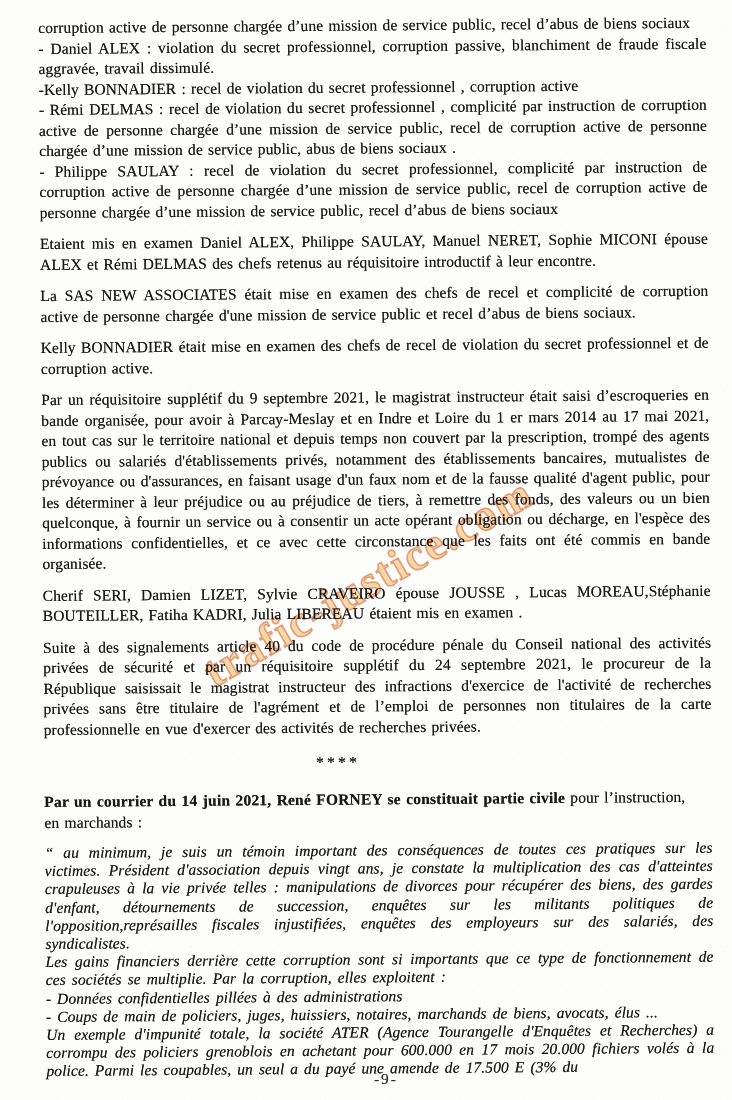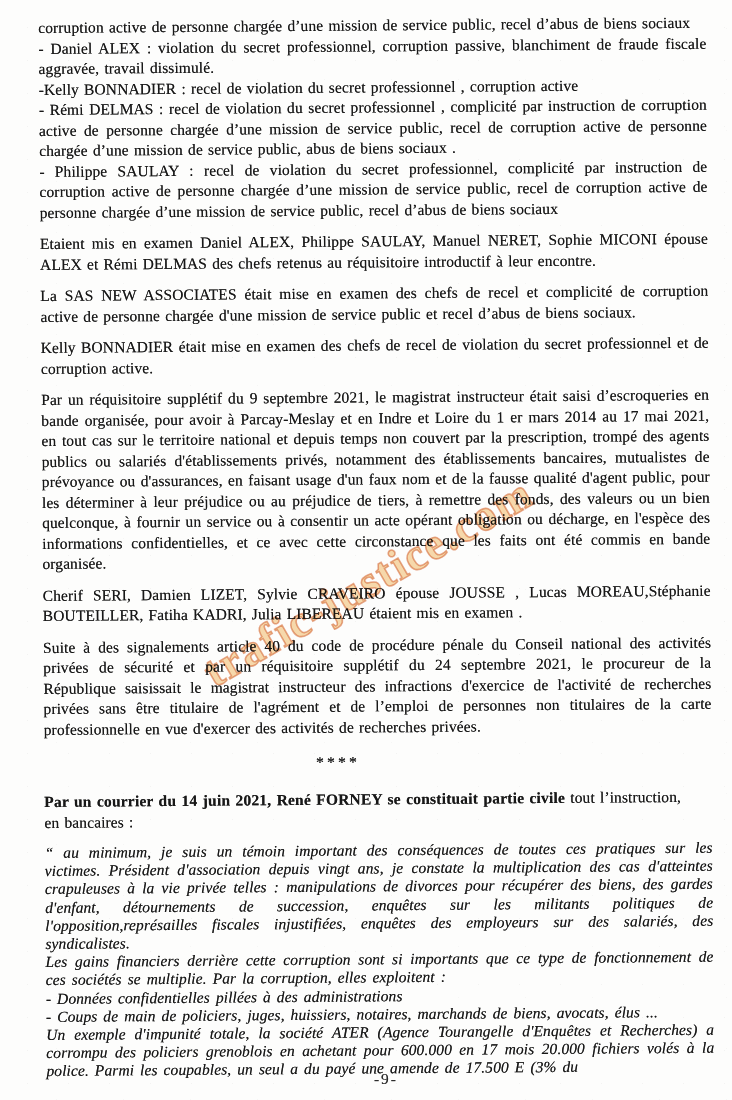--- a/index.html
+++ b/index.html
@@ -107,21 +107,21 @@
   <p class="para">Kelly BONNADIER était mise en examen des chefs de recel de violation du secret professionnel et de corruption active.</p>
 
   <p class="para">Par un réquisitoire supplétif du 9 septembre 2021, le magistrat instructeur était saisi d’escroqueries en bande organisée, pour avoir à Parcay-Meslay et en Indre et Loire du 1 er mars 2014 au 17 mai 2021, en tout cas sur le territoire national et depuis temps non couvert par la prescription, trompé des agents publics ou salariés d'établissements privés, notamment des établissements bancaires, mutualistes de prévoyance ou d'assurances, en faisant usage d'un faux nom et de la fausse qualité d'agent public, pour les déterminer à leur préjudice ou au préjudice de tiers, à remettre des fonds, des valeurs ou un bien quelconque, à fournir un service ou à consentir un acte opérant obligation ou décharge, en l'espèce des informations confidentielles, et ce avec cette circonstance que les faits ont été commis en bande organisée.</p>
 
   <p class="para">Cherif SERI, Damien LIZET, Sylvie CRAVEIRO épouse JOUSSE , Lucas MOREAU,Stéphanie BOUTEILLER, Fatiha KADRI, Julia LIBEREAU étaient mis en examen .</p>
 
   <p class="para">Suite à des signalements article 40 du code de procédure pénale du Conseil national des activités privées de sécurité et par un réquisitoire supplétif du 24 septembre 2021, le procureur de la République saisissait le magistrat instructeur des infractions d'exercice de l'activité de recherches privées sans être titulaire de l'agrément et de l’emploi de personnes non titulaires de la carte professionnelle en vue d'exercer des activités de recherches privées.</p>
 
   <div class="separator">****</div>
 
-  <p class="para lead"><b>Par un courrier du 14 juin 2021, René FORNEY se constituait partie civile</b><span> tout l’instruction,</span><br><span>en bancaires :</span></p>
+  <p class="para lead"><b>Par un courrier du 14 juin 2021, René FORNEY se constituait partie civile</b><span> pour l’instruction,</span><br><span>en marchands :</span></p>
 
   <div class="quote-block">
     <p class="para quote">“ au minimum, je suis un témoin important des conséquences de toutes ces pratiques sur les victimes. Président d'association depuis vingt ans, je constate la multiplication des cas d'atteintes crapuleuses à la vie privée telles : manipulations de divorces pour récupérer des biens, des gardes d'enfant, détournements de succession, enquêtes sur les militants politiques de l'opposition,représailles fiscales injustifiées, enquêtes des employeurs sur des salariés, des syndicalistes.</p>
     <p class="para quote">Les gains financiers  derrière cette corruption sont si importants que ce type de fonctionnement de ces sociétés se multiplie. Par la corruption, elles exploitent :</p>
     <div class="charge-line quote">- Données confidentielles pillées à des administrations</div>
     <div class="charge-line quote">- Coups de main de policiers, juges, huissiers, notaires, marchands de biens, avocats, élus ...</div>
     <p class="para quote">Un exemple d'impunité totale, la société ATER (Agence Tourangelle d'Enquêtes et Recherches) a corrompu des policiers grenoblois en achetant pour 600.000 en 17 mois 20.000 fichiers volés à la police.  Parmi les coupables, un seul a du payé une amende de 17.500 E (3% du</p>
   </div>
 
 </div>

